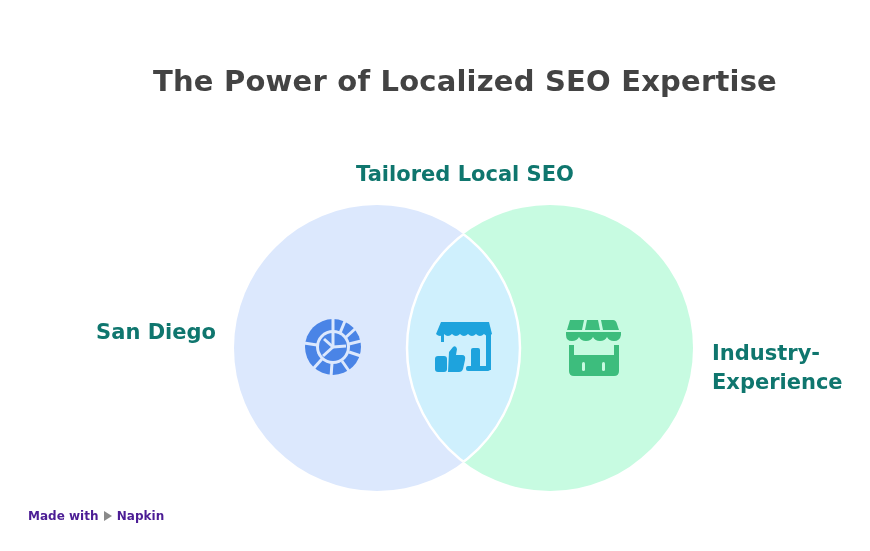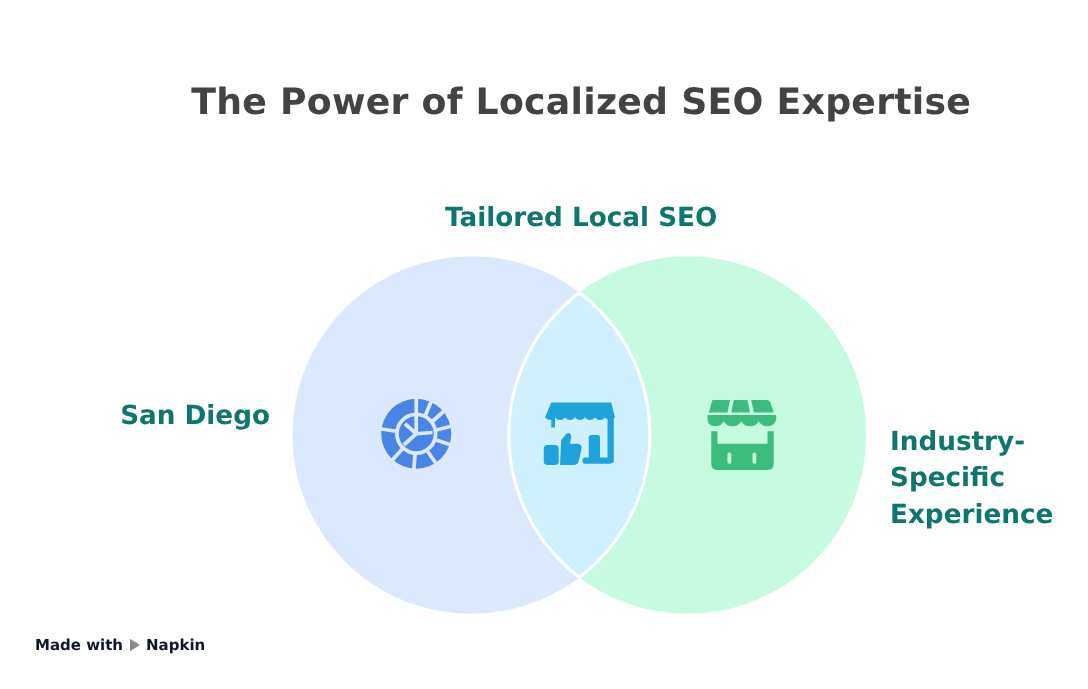--- a/index.html
+++ b/index.html
@@ -5,37 +5,36 @@
     html, body { margin: 0; padding: 0; background: #ffffff; }
     body { width: 870px; height: 551px; position: relative; overflow: hidden;
            font-family: "DejaVu Sans", sans-serif; color: #3f3f3f; }
     .title { position: absolute; left: 0; width: 930px; top: 64px; text-align: center;
              font-size: 29px; font-weight: bold; letter-spacing: 0.2px; color: #434343; }
     .label { position: absolute; font-size: 21px; font-weight: bold; line-height: 29px; color: #0f766e; }
     .top-label { left: 300px; width: 330px; top: 160px; text-align: center; }
     .left-label { left: 20px; width: 196px; top: 318px; text-align: right; }
     .right-label { left: 712px; width: 150px; top: 307px; text-align: left; margin-top: 32px; }
     svg.venn { position: absolute; left: 0; top: 0; }
-    .footer { position: absolute; left: 28px; top: 509px; font-size: 12px; font-weight: bold; color: #0f172a; }
+    .footer { position: absolute; left: 28px; top: 509px; font-size: 12px; font-weight: bold; color: #4c1d95; }
     .footer .n { display: inline-block; width: 10px; height: 12px; vertical-align: -2px; }
   </style>
 </head>
 <body>
 
 <div class="title">The Power of Localized SEO Expertise</div>
 
 <div class="label top-label">Tailored Local SEO</div>
 
 <div class="label left-label">
   <div>San Diego</div>
 </div>
 
 <div class="label right-label">
   <div>Industry-</div>
-  <div>Specific</div>
   <div>Experience</div>
 </div>
 
 <svg class="venn" width="870" height="551" viewBox="0 0 870 551">
   <defs>
     <clipPath id="clipL">
         <circle cx="377" cy="348" r="143"></circle>
       </clipPath>
   </defs>
   <circle cx="377" cy="348" r="143" fill="#dce8fd"></circle>

